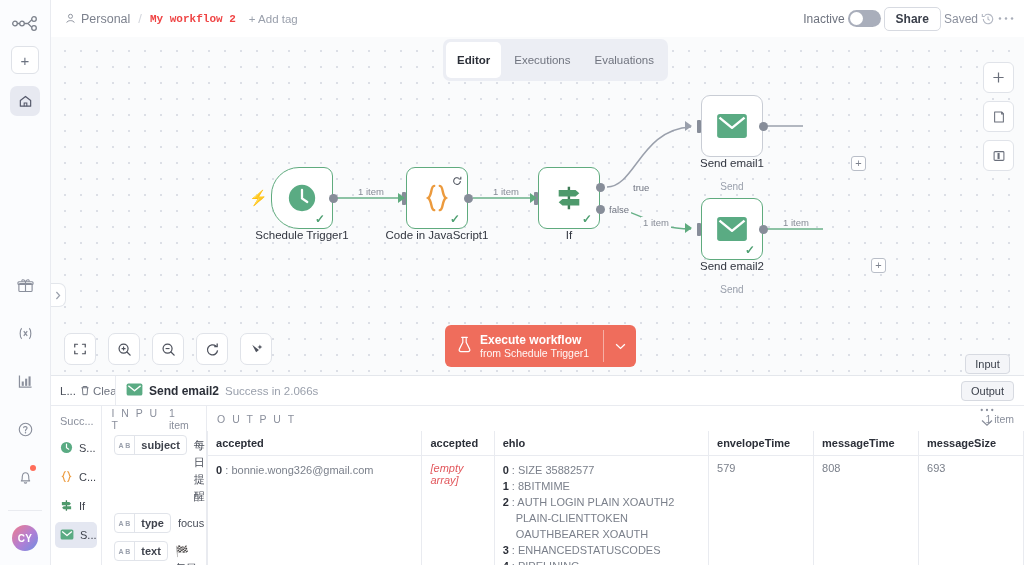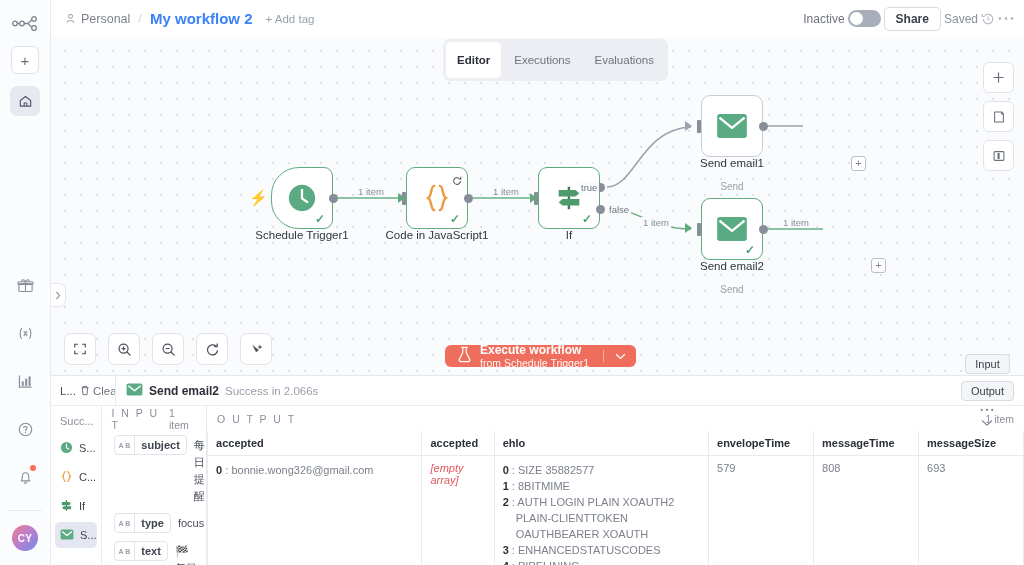--- a/index.html
+++ b/index.html
@@ -50,21 +50,21 @@
 
   
   #topbar {
     position: absolute; left: 51px; top: 0; width: 973px; height: 37px;
     background: #fff; display: flex; align-items: center;
     padding: 0 10px 0 14px; z-index: 30;
   }
   .bc { display: flex; align-items: center; font-size: 12.5px; color: #7d828e; }
   .bc .person-ico { margin-right: 5px; display:flex; align-items:center; color:#8d929d; }
   .bc .sep { margin: 0 8px; color: #d3d6dd; font-size: 13px; }
-  .bc .wf-name { color: #3b82f6; font-weight: 600; font-size: 15px; }
+  .bc .wf-name { color: #ef4444; font-weight: 600; font-size: 11px; font-family: Liberation Mono, monospace; }
   .add-tag { margin-left: 13px; font-size: 11.5px; color: #9aa0ac; }
   .top-right { margin-left: auto; display: flex; align-items: center; gap: 3px; }
   .inactive-lbl { font-size: 12px; color: #6e737f; }
   .toggle {
     width: 33px; height: 17px; border-radius: 9px; background: #a9aebb;
     position: relative;
   }
   .toggle .knob {
     position: absolute; left: 2px; top: 2px; width: 13px; height: 13px;
     border-radius: 50%; background: #fff;
@@ -151,21 +151,21 @@
   }
 
   
   #canvas-toolbar { position: absolute; left: 13px; bottom: 10px; display: flex; gap: 12px; z-index: 20; }
   .tbtn {
     width: 32px; height: 32px; border: 1px solid #e0e3e9; border-radius: 7px;
     background: #fff; display: flex; align-items: center; justify-content: center;
     color: #4d515c;
   }
   #execute-btn {
-    position: absolute; left: 394px; bottom: 8px; height: 22px; display: flex;
+    position: absolute; left: 394px; bottom: 8px; height: 42px; display: flex;
     background: #ef6d5c; border-radius: 6px; overflow: hidden; z-index: 20;
     color: #fff;
   }
   .exec-main { display: flex; align-items: center; padding: 0 14px 0 12px; gap: 8px; }
   .exec-txt1 { font-size: 12px; font-weight: 600; line-height: 14px; }
   .exec-txt2 { font-size: 10.5px; line-height: 13px; opacity: .95; }
   .exec-div { width: 1px; background: rgba(255,255,255,.45); margin: 5px 0; }
   .exec-caret { width: 32px; display: flex; align-items: center; justify-content: center; font-size: 11px; }
 
   
@@ -435,21 +435,21 @@
           <rect x="14.6" y="4" width="2.6" height="24" fill="#3f7d57"></rect>
           <path d="M5 7.5 H23 L27 11 L23 14.5 H5 Z" fill="#4e9a6c"></path>
           <path d="M27 17 H9 L5 20.5 L9 24 H27 Z" fill="#4e9a6c"></path>
         </svg>
         <span class="node-tick">✓</span>
       </div>
       <div class="node-label">If</div>
       <span class="port" style="left:58px; top:16px;"></span>
       <span class="port" style="left:58px; top:38px;"></span>
     </div>
-    <span class="edge-label" style="left:528px; top:145px; color:#6f7480;text-align:center;">true</span>
+    <span class="edge-label" style="left:580px; top:145px; color:#6f7480;text-align:center;">true</span>
     <span class="edge-label" style="left:556px; top:167px; color:#6f7480;">false</span>
     <span class="edge-label" style="left:590px; top:180px;">1 item</span>
 
     <span class="arrow-head" style="left:634px; top:84px; border-left-color:#9aa0ac;"></span>
     <div class="node" style="left:650px; top:58px;">
       <span class="in-port" style="left:-4px; top:25px;"></span>
       <div class="node-box" style="border-color:#c9cdd5;">
         <svg width="32" height="26" viewBox="0 0 34 28">
           <rect x="1" y="1" width="32" height="26" rx="3" fill="#5aab83"></rect>
           <path d="M3.5 5 L17 16 L30.5 5" fill="none" stroke="#fff" stroke-width="2.6" stroke-linejoin="round"></path>

